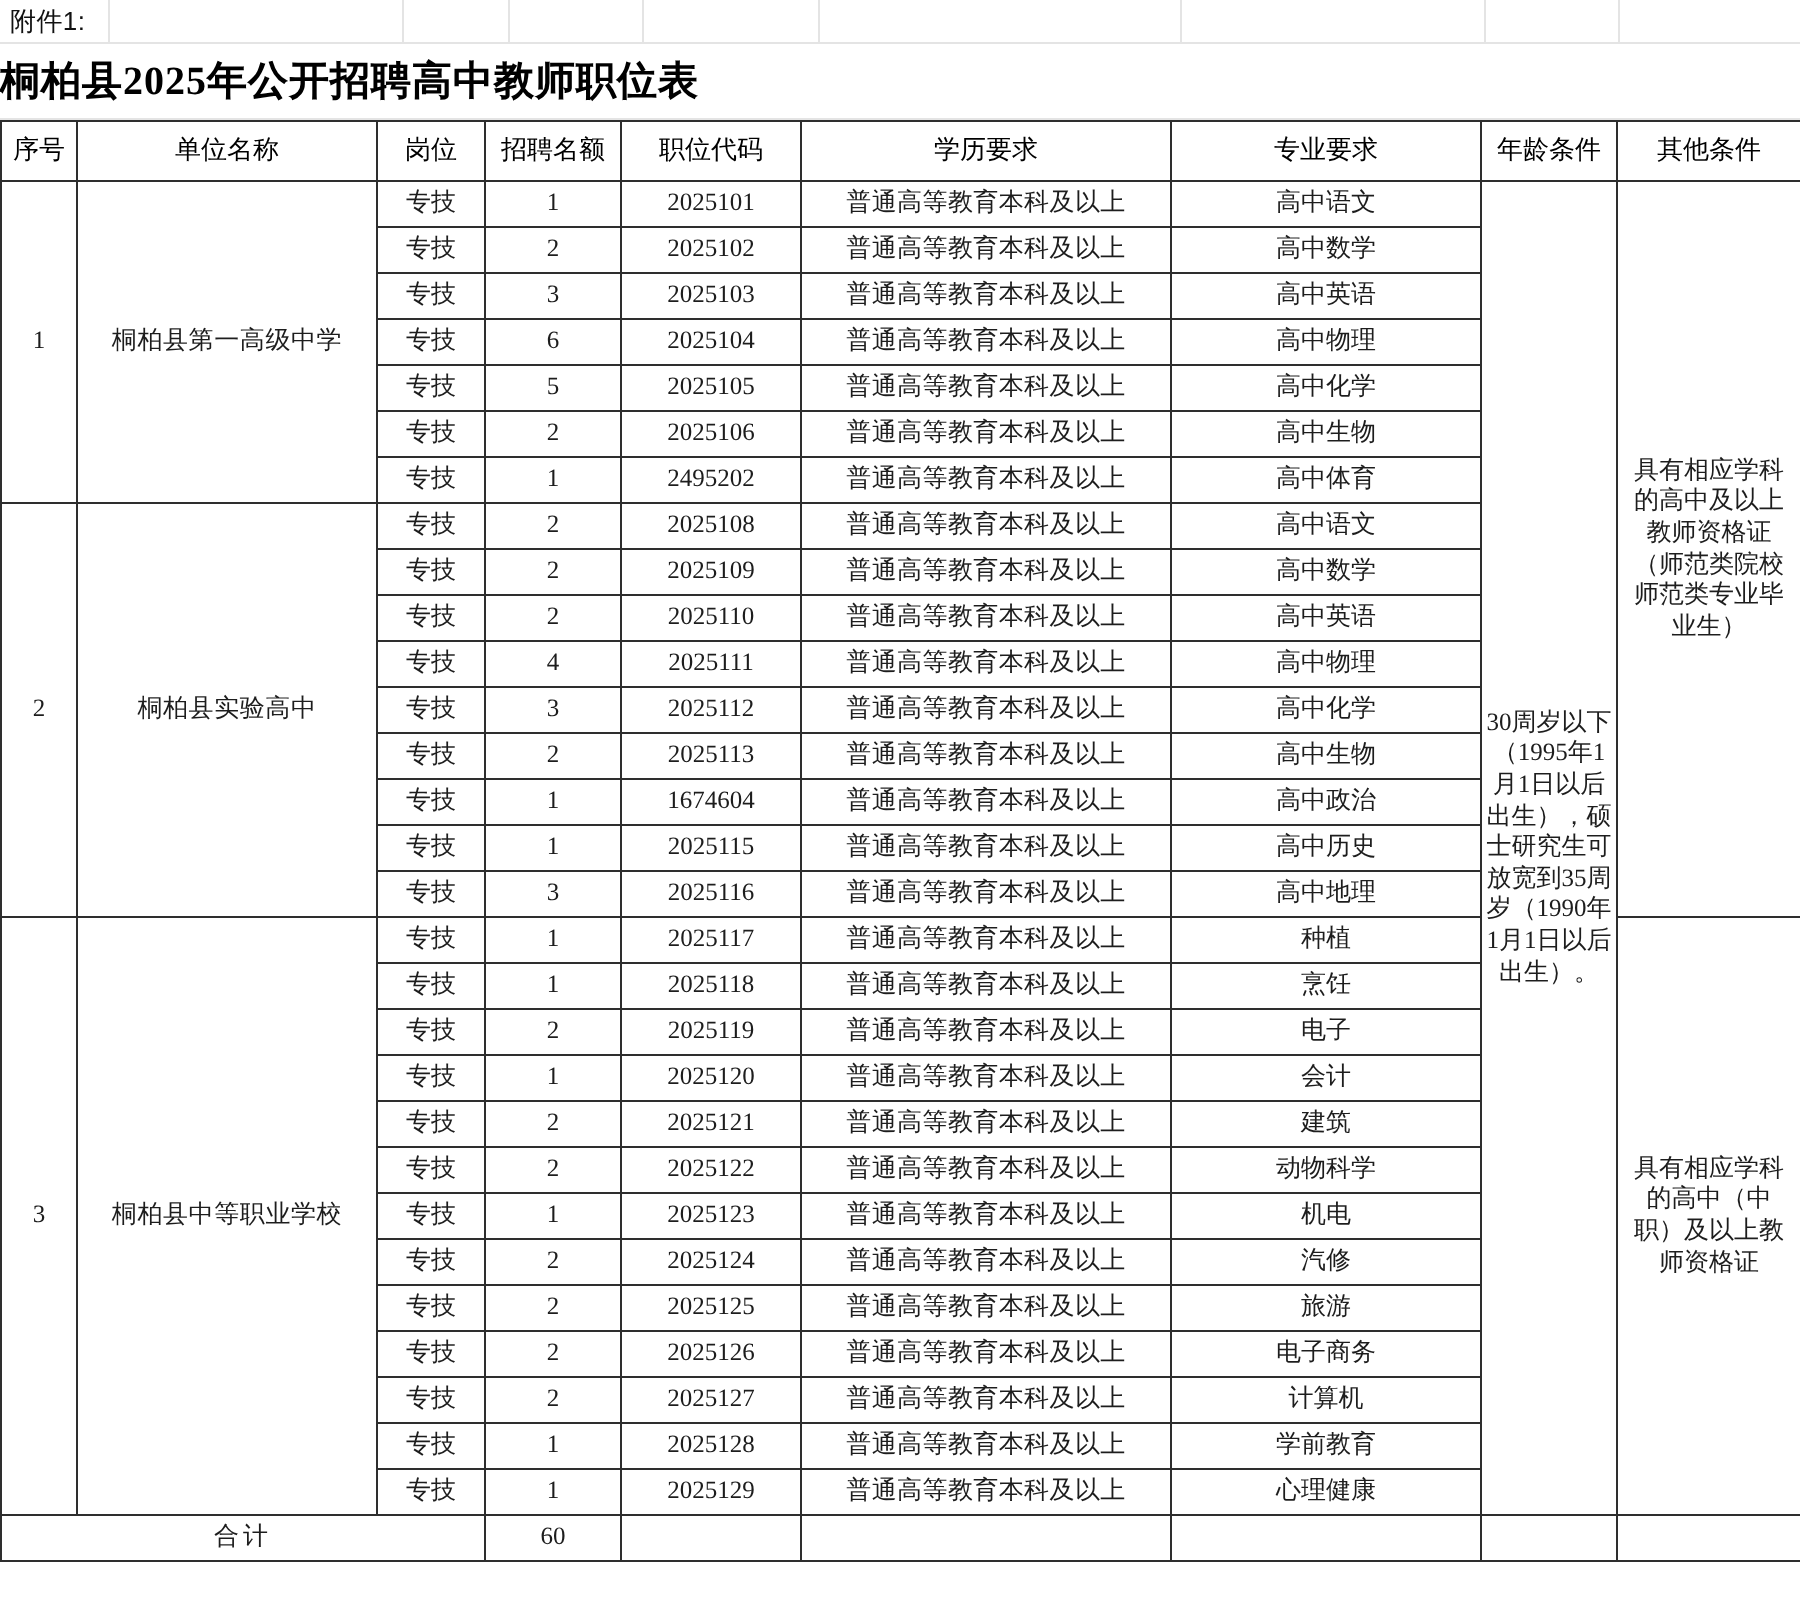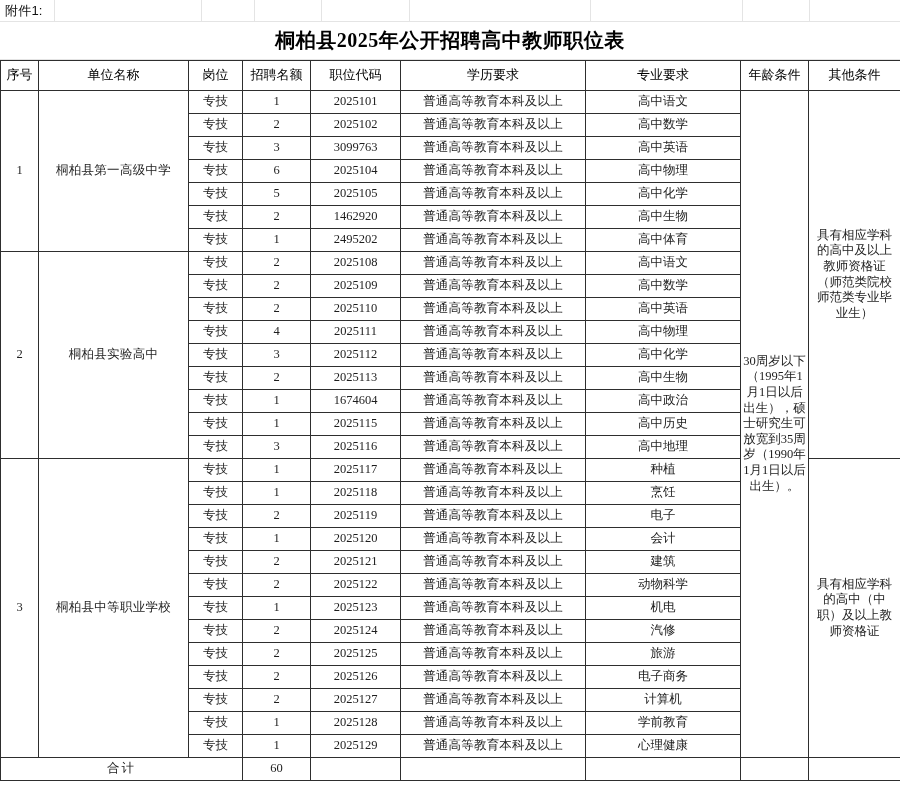--- a/index.html
+++ b/index.html
@@ -43,21 +43,20 @@
     font-family: "Liberation Sans", "DejaVu Sans", sans-serif;
     color: #111;
     letter-spacing: .2px;
   }
 
   
   .title-row {
     height: 38px;
     display: flex;
     align-items: center;
-    justify-content: center;
     border-bottom: 1px solid #e4e4e4;
     box-sizing: border-box;
   }
   .doc-title {
     font-size: 20px;
     font-weight: bold;
     letter-spacing: .5px;
     color: #000;
     font-family: "Liberation Serif", "DejaVu Serif", serif;
   }
@@ -170,42 +169,42 @@
         <tr>
           <td>专技</td>
           <td>2</td>
           <td>2025102</td>
           <td class="edu">普通高等教育本科及以上</td>
           <td>高中数学</td>
         </tr>
         <tr>
           <td>专技</td>
           <td>3</td>
-          <td>3099763</td>
+          <td>2025103</td>
           <td class="edu">普通高等教育本科及以上</td>
           <td>高中英语</td>
         </tr>
         <tr>
           <td>专技</td>
           <td>6</td>
           <td>2025104</td>
           <td class="edu">普通高等教育本科及以上</td>
           <td>高中物理</td>
         </tr>
         <tr>
           <td>专技</td>
           <td>5</td>
           <td>2025105</td>
           <td class="edu">普通高等教育本科及以上</td>
           <td>高中化学</td>
         </tr>
         <tr>
           <td>专技</td>
           <td>2</td>
-          <td>1462920</td>
+          <td>2025106</td>
           <td class="edu">普通高等教育本科及以上</td>
           <td>高中生物</td>
         </tr>
         <tr>
           <td>专技</td>
           <td>1</td>
           <td>2495202</td>
           <td class="edu">普通高等教育本科及以上</td>
           <td>高中体育</td>
         </tr>

